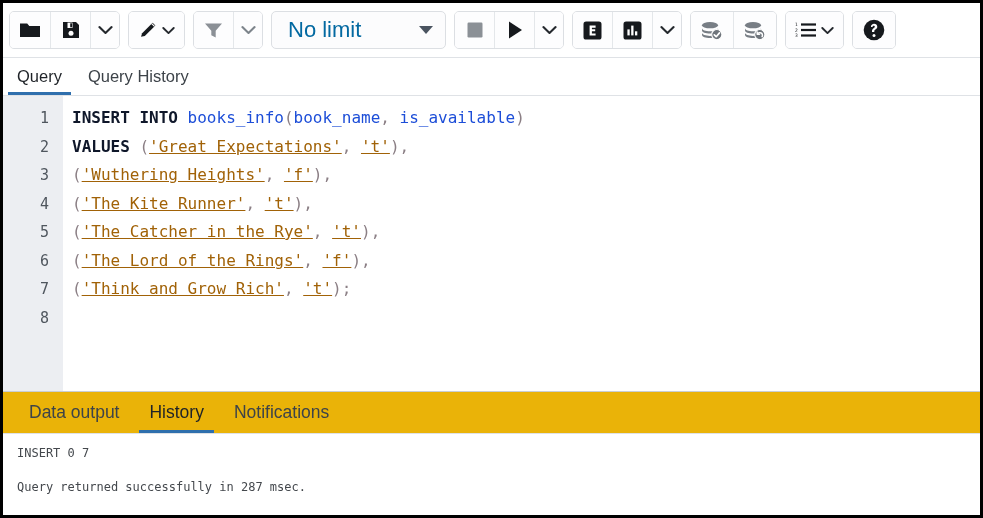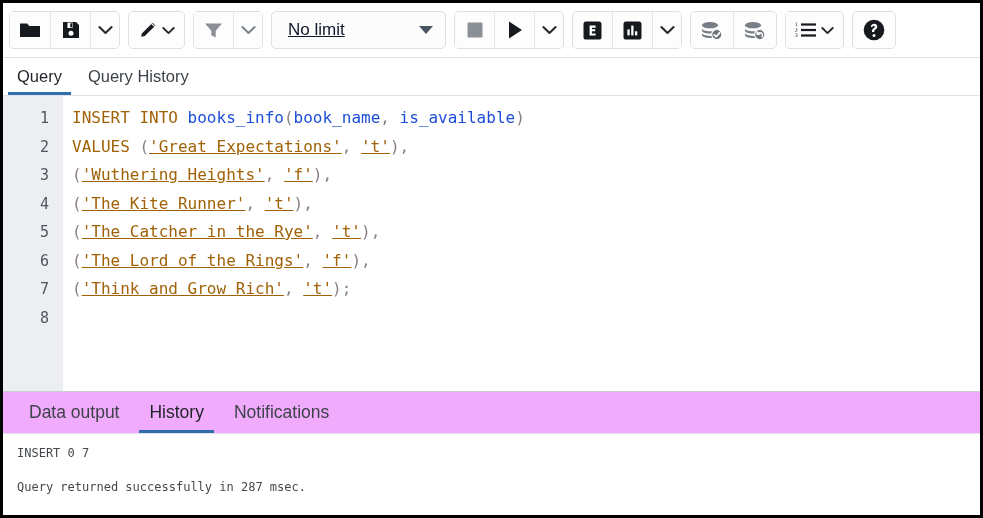--- a/index.html
+++ b/index.html
@@ -70,23 +70,22 @@
     justify-content: space-between;
     height: 38px;
     width: 175px;
     border: 1px solid #dcdfe3;
     border-radius: 5px;
     background: #fcfcfd;
     padding: 0 12px 0 16px;
     cursor: pointer;
   }
   .limit-select .lbl {
-    font-size: 17px;
-    color: #0f172a;
-    text-decoration: underline;
+    font-size: 22px;
+    color: #0369a1;
   }
   .tri-down {
     width: 0; height: 0;
     border-left: 7px solid transparent;
     border-right: 7px solid transparent;
     border-top: 8px solid #4a5460;
   }
 
   
   .tabstrip {
@@ -145,21 +144,21 @@
     padding-left: 9px;
     overflow: hidden;
   }
   .code .cl {
     font-family: "DejaVu Sans Mono", monospace;
     font-size: 16px;
     line-height: 28.5px;
     white-space: pre;
     color: #3a4048;
   }
-  .kw   { color: #a16207; font-weight: normal; }
+  .kw   { color: #0f172a; font-weight: bold; }
   .str  { color: #a16207; text-decoration: underline; }
   .pun  { color: #8b7f85; }
   .ident{ color: #1d4ed8; }
 
   
   .outpane {
     height: 124px;
     min-height: 124px;
     display: flex;
     flex-direction: column;
@@ -167,21 +166,21 @@
     border-top: 1px solid #c9ced4;
   }
   .outstrip {
     height: 42px;
     min-height: 42px;
     display: flex;
     align-items: flex-end;
     padding-left: 14px;
     gap: 6px;
     border-bottom: 1px solid #dfe2e6;
-    background: #f0abfc;
+    background: #eab308;
   }
   .outstrip .tab { font-size: 17.5px; padding: 6px 12px 10px 12px; }
   .msgbody {
     flex: 1 1 auto;
     padding: 11px 14px;
     overflow: hidden;
   }
   .msgline {
     font-family: "DejaVu Sans Mono", monospace;
     font-size: 12px;

